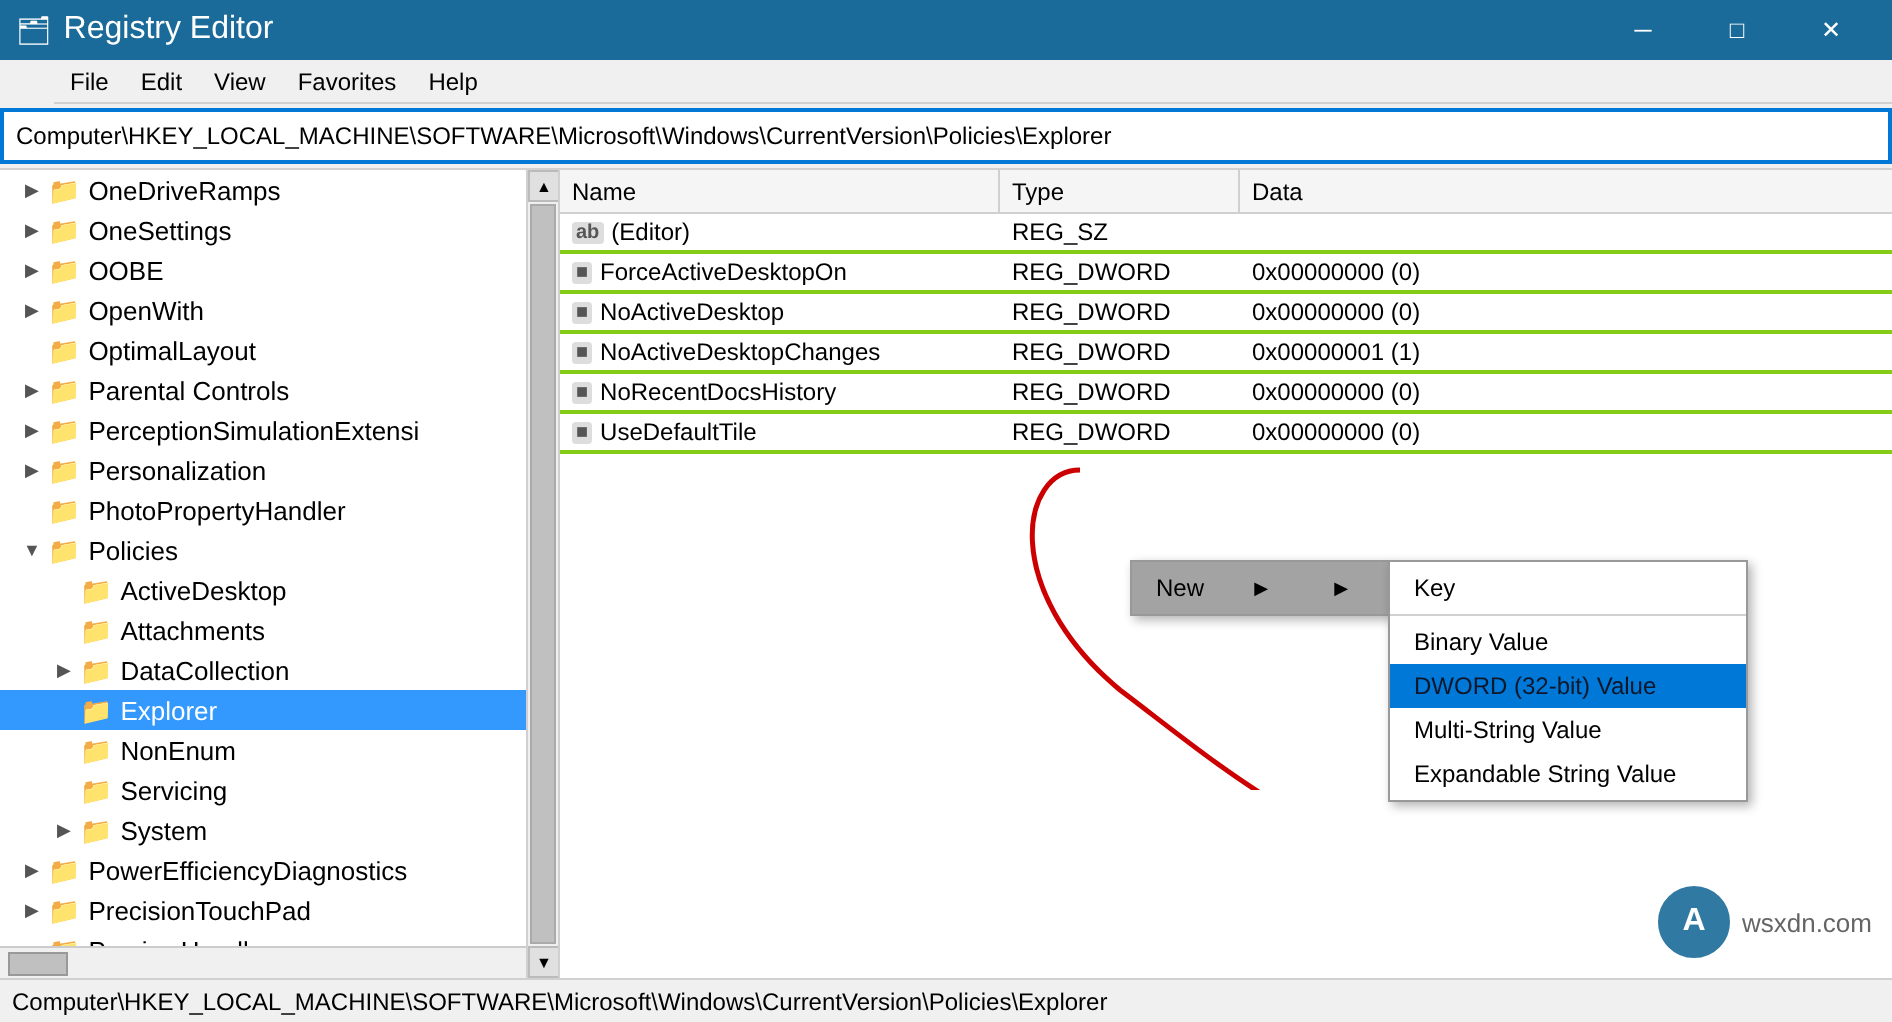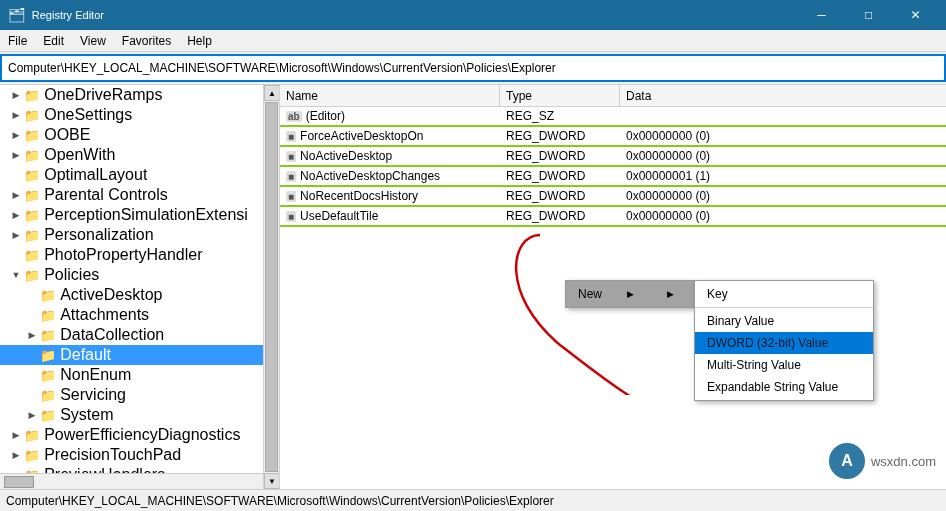--- a/index.html
+++ b/index.html
@@ -10,35 +10,36 @@
       background: #1a6b9a;
       color: white;
       height: 30px;
       display: flex;
       align-items: center;
       padding: 0 8px;
       justify-content: space-between;
     }
     .title-bar-left { display: flex; align-items: center; gap: 6px; }
     .title-bar-icon { font-size: 14px; }
-    .title-bar-title { font-size: 11px; font-weight: normal; }
+    .title-bar-title { font-size: 16px; font-weight: normal; }
     .title-bar-controls { display: flex; gap: 2px; }
     .title-btn {
       width: 45px; height: 30px;
       background: transparent; border: none; color: white;
       cursor: pointer; font-size: 12px; display: flex; align-items: center; justify-content: center;
     }
 
     
     .menu-bar {
       background: #f0f0f0;
       height: 22px;
       display: flex;
       align-items: center;
       border-bottom: 1px solid #d0d0d0;
+      margin-left: 27px;
     }
     .menu-item {
       padding: 2px 8px;
       cursor: pointer;
       height: 100%;
       display: flex; align-items: center;
     }
 
     
     .address-bar {
@@ -81,21 +82,21 @@
       white-space: nowrap;
     }
     .tree-item.selected { background: #3399ff; color: white; }
     .tree-item.selected .folder-icon { color: #ffd700; }
     .expand-btn {
       width: 16px; height: 16px;
       display: flex; align-items: center; justify-content: center;
       font-size: 9px; color: #555; flex-shrink: 0;
     }
     .folder-icon { color: #f5c518; margin-right: 4px; font-size: 13px; flex-shrink: 0; }
-    .tree-label { font-size: 16px; overflow: hidden; text-overflow: ellipsis; }
+    .tree-label { font-size: 13px; overflow: hidden; text-overflow: ellipsis; }
 
     
     .right-panel {
       flex: 1;
       background: white;
       overflow: hidden;
       position: relative;
     }
 
     
@@ -316,21 +317,21 @@
             <span class="tree-label">Attachments</span>
           </div>
           <div class="tree-item" style="padding-left: 24px;">
             <span class="expand-btn">▶</span>
             <span class="folder-icon">📁</span>
             <span class="tree-label">DataCollection</span>
           </div>
           <div class="tree-item selected" style="padding-left: 24px;">
             <span class="expand-btn"></span>
             <span class="folder-icon">📁</span>
-            <span class="tree-label">Default</span>
+            <span class="tree-label">Explorer</span>
           </div>
           <div class="tree-item" style="padding-left: 24px;">
             <span class="expand-btn"></span>
             <span class="folder-icon">📁</span>
             <span class="tree-label">NonEnum</span>
           </div>
           <div class="tree-item" style="padding-left: 24px;">
             <span class="expand-btn"></span>
             <span class="folder-icon">📁</span>
             <span class="tree-label">Servicing</span>

